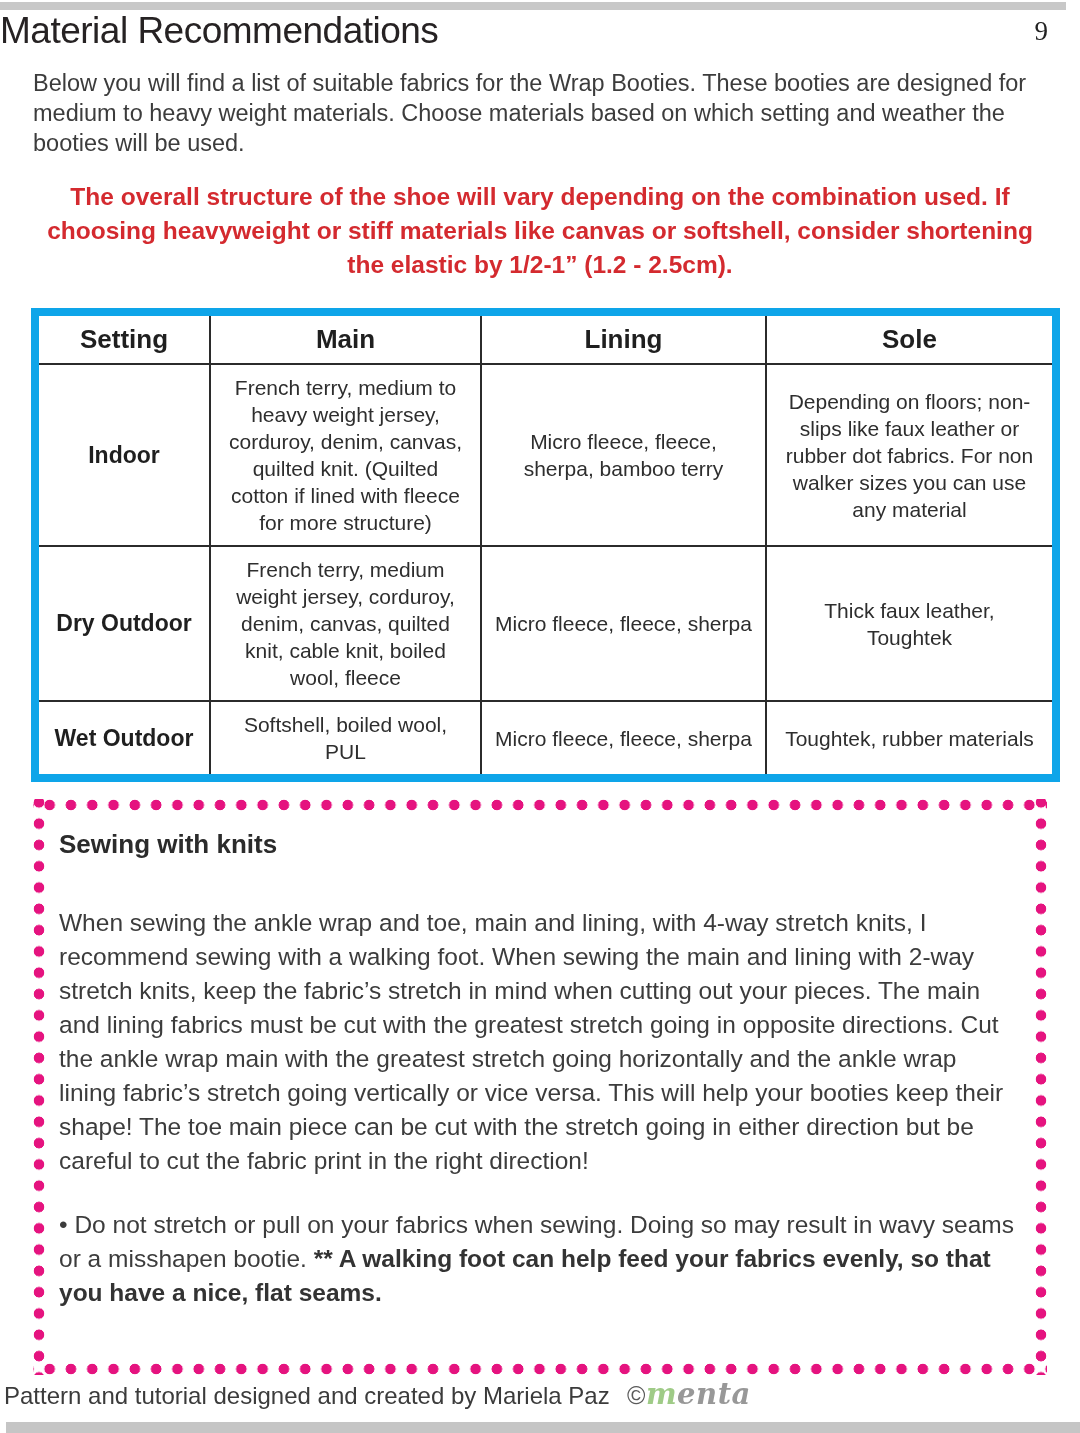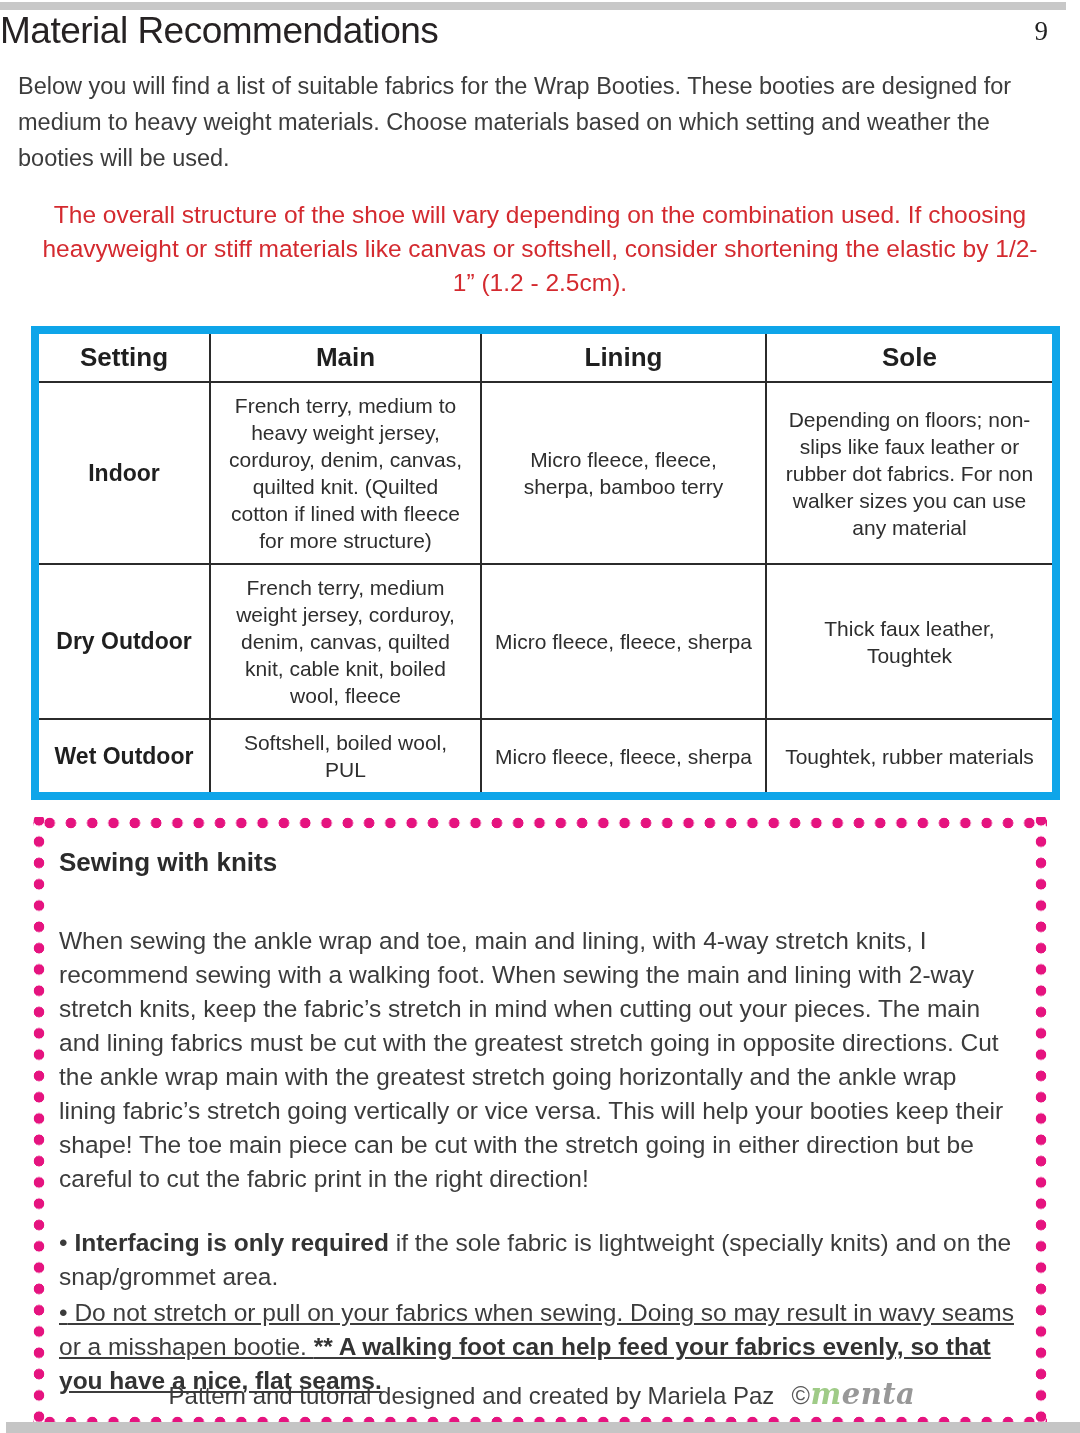--- a/index.html
+++ b/index.html
@@ -37,29 +37,29 @@
   }
   .title {
     margin-top: 10px;
     text-align: left;
     font-size: 37px;
     font-weight: normal;
     letter-spacing: -0.5px;
     color: #262223;
   }
   .intro {
-    margin: 16px 33px 0 18px;
+    margin: 16px 33px 0 33px;
     font-size: 23.5px;
-    line-height: 36px;
+    line-height: 30px;
     color: #3c3c3c;
   }
   .warning {
     margin: 22px 42px 0 42px;
     text-align: center;
-    font-weight: normal;
+    font-weight: bold;
     font-size: 24.5px;
     line-height: 34px;
     color: #d42a2f;
   }
   table.fabric-table {
     margin: 26px 0 0 31px;
     width: 1021px;
     border-collapse: collapse;
     table-layout: fixed;
     border: 8px solid #0ea5e9;
@@ -115,21 +115,21 @@
   .bullet {
     font-size: 24.5px;
     line-height: 34px;
     color: #3c3c3c;
   }
   .bullet + .bullet { margin-top: 2px; text-decoration: underline; }
   .bullet .bold { font-weight: bold; color: #333333; }
   .footer {
     position: absolute;
     bottom: 22px; left: 4px; right: 0;
-    text-align: center;
+    text-align: left;
     font-size: 24px;
     color: #3b3b3b;
   }
   .logo {
     font-family: "DejaVu Serif", serif;
     font-style: italic;
     font-weight: bold;
     font-size: 29px;
     letter-spacing: 0.5px;
   }
@@ -186,21 +186,20 @@
         <td>Micro fleece, fleece, sherpa</td>
         <td>Toughtek, rubber materials</td>
       </tr>
     </tbody>
   </table>
 
   <div class="knits-box">
     <div class="knits-heading">Sewing with knits</div>
     <p class="knits-paragraph">When sewing the ankle wrap and toe, main and lining, with 4-way stretch knits, I recommend sewing with a walking foot. When sewing the main and lining with 2-way stretch knits, keep the fabric’s stretch in mind when cutting out your pieces. The main and lining fabrics must be cut with the greatest stretch going in opposite directions. Cut the ankle wrap main with the greatest stretch going horizontally and the ankle wrap lining fabric’s stretch going vertically or vice versa. This will help your booties keep their shape! The toe main piece can be cut with the stretch going in either direction but be careful to cut the fabric print in the right direction!</p>
     <div class="knits-bullets">
-      <p class="bullet"><span>•</span> <span class="bold">Interfacing is only required</span><span> if the sole fabric is lightweight (specially knits) and on the snap/grommet area.</span></p>
       <p class="bullet"><span>•</span><span> Do not stretch or pull on your fabrics when sewing. Doing so may result in wavy seams or a misshapen bootie. </span><span class="bold">** A walking foot can help feed your fabrics evenly, so that you have a nice, flat seams.</span></p>
     </div>
   </div>
 
   <div class="footer">
     <span>Pattern and tutorial designed and created by Mariela Paz</span>
     <span class="logo">&nbsp;<span class="logo-copy">©</span><span class="logo-m">m</span><span class="logo-rest">enta</span></span>
   </div>
 
   <div class="bottom-bar"></div>

